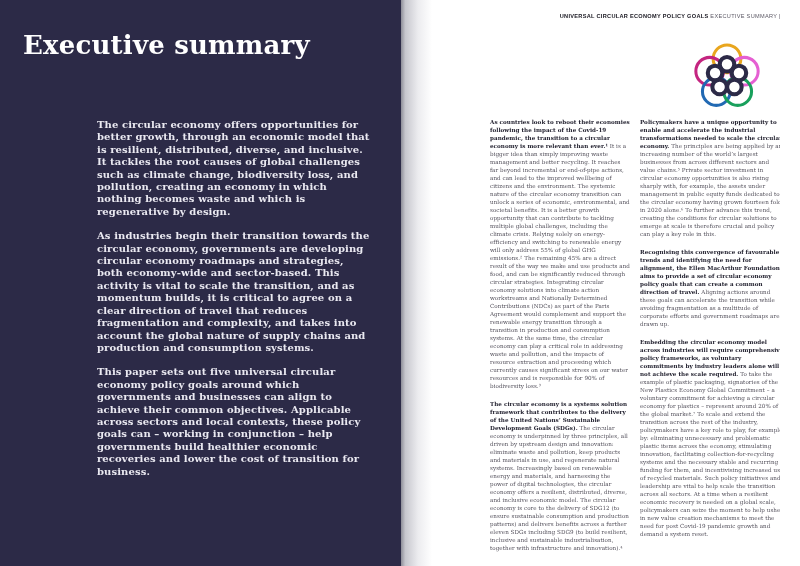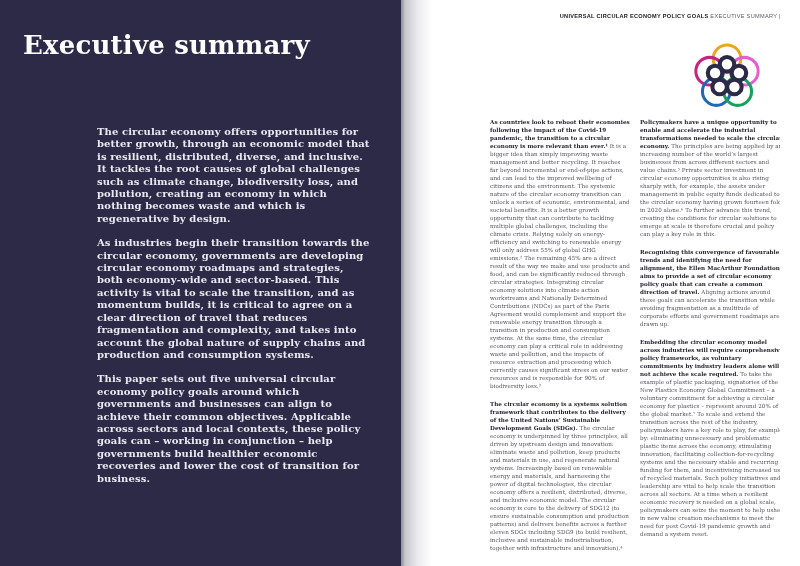--- a/index.html
+++ b/index.html
@@ -28,21 +28,20 @@
     letter-spacing: 0.2px;
     color: #ffffff;
   }
   .panel-intro {
     position: absolute; left: 97px; top: 119px; width: 276px;
     font-family: "DejaVu Serif", serif;
     font-weight: bold;
     font-size: 10px; line-height: 12.4px;
     letter-spacing: 0.1px;
     color: #eae9f1;
-    margin-top: 7px;
   }
   .panel-intro p { margin-bottom: 12px; }
 
   
   .fold {
     position: absolute; left: 401px; top: 0; width: 31px; height: 566px;
     background: linear-gradient(90deg, #8e8e99 0%, #c7c7ce 14%, #ececef 55%, #ffffff 100%);
   }
 
   

